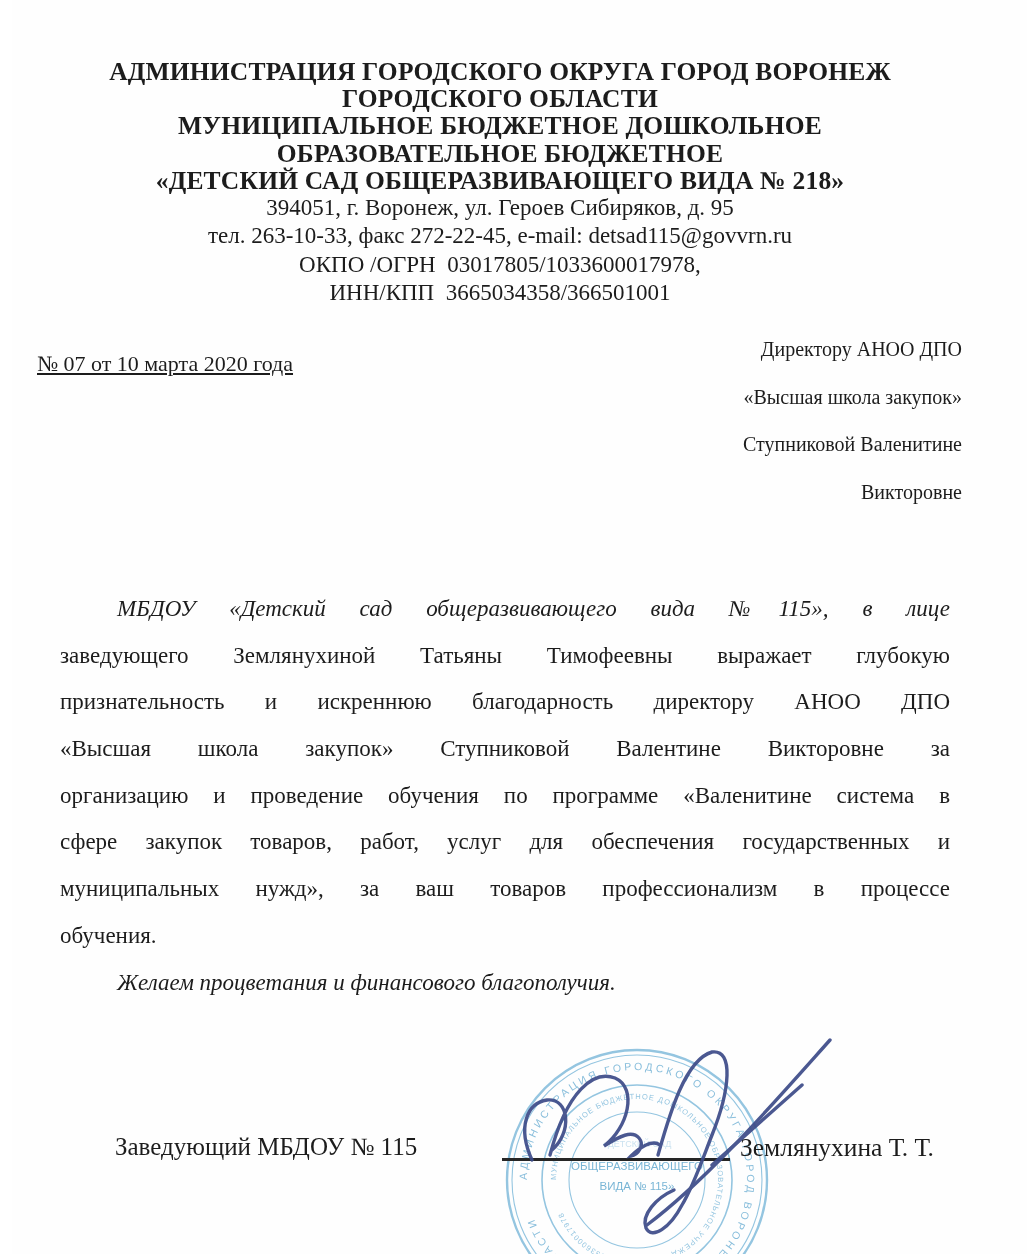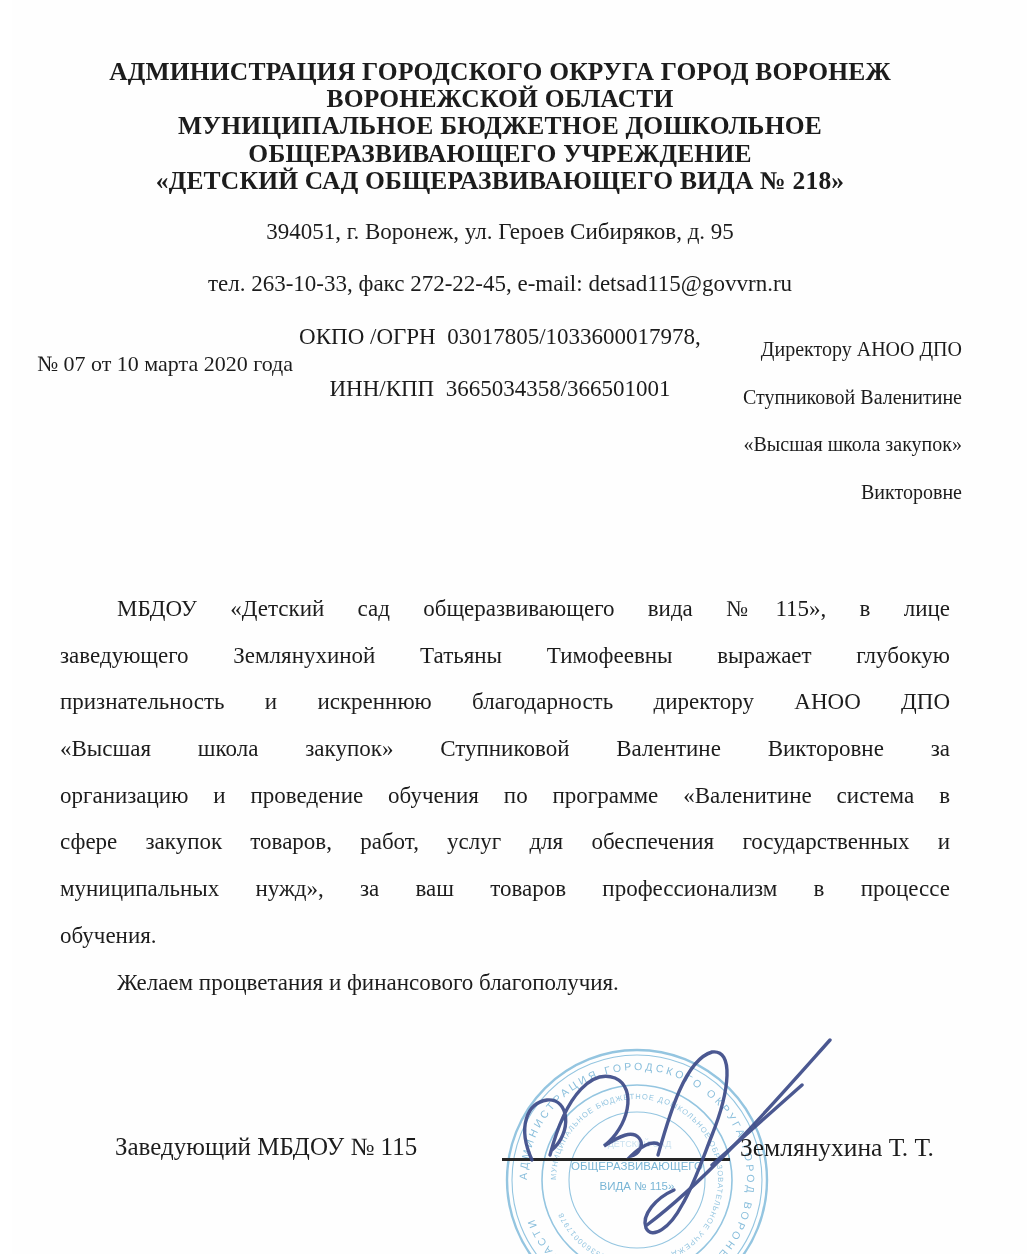--- a/index.html
+++ b/index.html
@@ -9,69 +9,69 @@
     overflow:hidden;
     position:relative;
     font-family:"Liberation Serif","DejaVu Serif",serif;
     color:#1c1c1c;
   }
   .page{position:absolute;left:12px;top:0;width:1027px;height:1254px;overflow:hidden;background:#fefefe;}
 
   
   .letterhead{position:absolute;left:0;top:58px;width:976px;text-align:center;}
   .lh-bold{font-weight:bold;font-size:25.5px;line-height:27.2px;letter-spacing:.2px;white-space:pre-wrap;}
-  .lh-reg{font-size:23px;line-height:28.4px;white-space:pre-wrap;margin-top:24px;}
+  .lh-reg{font-size:23px;line-height:28.4px;white-space:pre-wrap;}
 
   
-  .ref{position:absolute;left:25px;top:352px;font-size:22px;line-height:24px;white-space:nowrap;}
+  .ref{position:absolute;left:25px;top:352px;font-size:22px;line-height:24px;white-space:nowrap;text-decoration:underline;}
 
   
   .addressee{position:absolute;right:77px;top:326px;text-align:right;}
   .addressee div{font-size:20px;line-height:47.5px;white-space:nowrap;}
 
   
   .bodytext{position:absolute;left:48px;top:586px;width:890px;}
   .bline{font-size:23px;line-height:46.7px;height:46.7px;white-space:nowrap;}
   .j{text-align:justify;text-align-last:justify;white-space:normal;}
-  .indent{padding-left:57px;}
+  .indent{padding-left:57px;font-style:italic;}
   .j.indent{width:833px;}
 
   
   .sig-title{position:absolute;left:103px;top:1132px;font-size:25px;line-height:30px;white-space:nowrap;}
   .sig-name{position:absolute;left:728px;top:1133px;font-size:25.5px;line-height:30px;white-space:nowrap;}
   .sig-underline{position:absolute;left:490px;top:1158px;width:228px;height:3px;background:#262626;}
 
   .stamp-svg{position:absolute;left:460px;top:1025px;width:340px;height:330px;opacity:.82;}
   .ink-svg{position:absolute;left:460px;top:1015px;width:400px;height:245px;}
 
   svg text{font-family:"Liberation Sans","DejaVu Sans",sans-serif;}
 </style>
 </head>
 <body>
 
 <div class="page">
 
   <header class="letterhead">
     <div class="lh-bold">АДМИНИСТРАЦИЯ ГОРОДСКОГО ОКРУГА ГОРОД ВОРОНЕЖ</div>
-    <div class="lh-bold">ВОРОНЕЖСКОЙ ОБЛАСТИ</div>
+    <div class="lh-bold">ГОРОДСКОГО ОБЛАСТИ</div>
     <div class="lh-bold">МУНИЦИПАЛЬНОЕ БЮДЖЕТНОЕ ДОШКОЛЬНОЕ</div>
-    <div class="lh-bold">ОБЩЕРАЗВИВАЮЩЕГО УЧРЕЖДЕНИЕ</div>
+    <div class="lh-bold">ОБРАЗОВАТЕЛЬНОЕ БЮДЖЕТНОЕ</div>
     <div class="lh-bold">«ДЕТСКИЙ САД ОБЩЕРАЗВИВАЮЩЕГО ВИДА № 218»</div>
     <div class="lh-reg">394051, г. Воронеж, ул. Героев Сибиряков, д. 95</div>
     <div class="lh-reg">тел. 263-10-33, факс 272-22-45, e-mail: detsad115@govvrn.ru</div>
     <div class="lh-reg">ОКПО /ОГРН  03017805/1033600017978,</div>
     <div class="lh-reg">ИНН/КПП  3665034358/366501001</div>
   </header>
 
   <div class="ref">№ 07 от 10 марта 2020 года</div>
 
   <div class="addressee">
     <div>Директору АНОО ДПО</div>
+    <div>«Высшая школа закупок»</div>
     <div>Ступниковой Валенитине</div>
-    <div>«Высшая школа закупок»</div>
     <div>Викторовне</div>
   </div>
 
   <main class="bodytext">
     <div class="bline j indent">МБДОУ «Детский сад общеразвивающего вида №115», в лице</div>
     <div class="bline j">заведующего Землянухиной Татьяны Тимофеевны выражает глубокую</div>
     <div class="bline j">признательность и искреннюю благодарность директору АНОО ДПО</div>
     <div class="bline j">«Высшая школа закупок» Ступниковой Валентине Викторовне за</div>
     <div class="bline j">организацию и проведение обучения по программе «Валенитине система в</div>
     <div class="bline j">сфере закупок товаров, работ, услуг для обеспечения государственных и</div>

